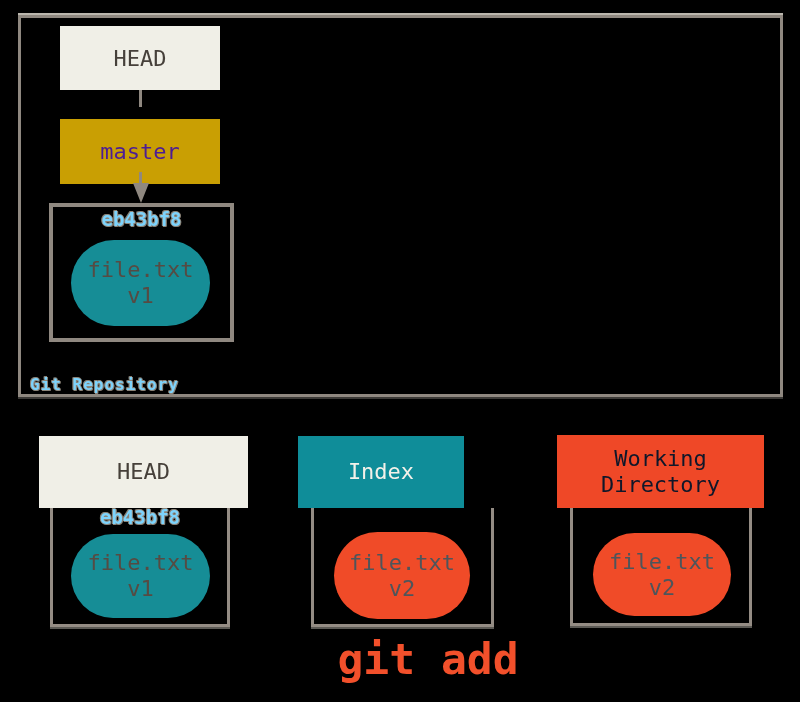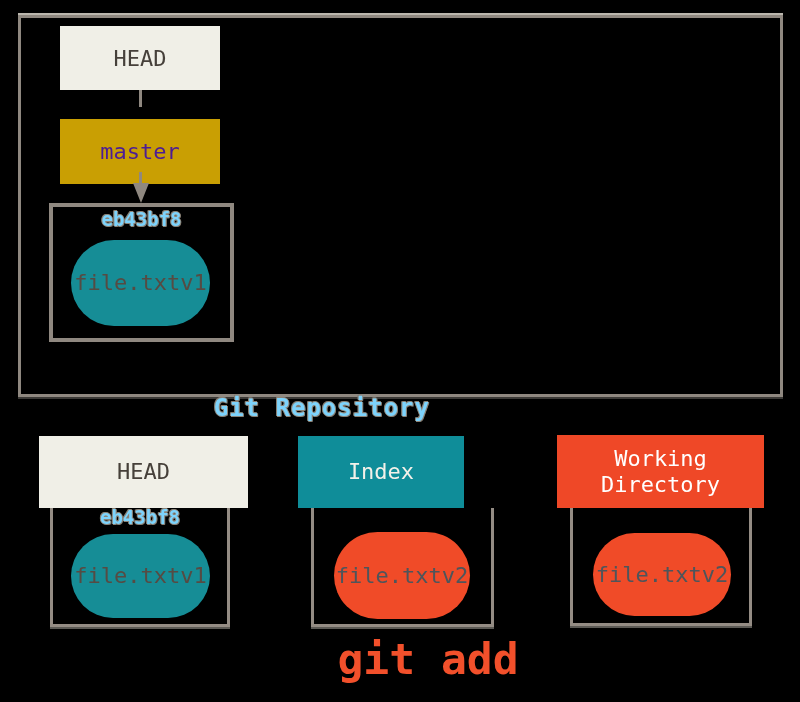--- a/index.html
+++ b/index.html
@@ -18,27 +18,27 @@
   .abs { position: absolute; }
 
   
   #repo-box {
     left: 18px; top: 15px;
     width: 759px; height: 376px;
     border: 3px solid var(--gray, #8F8880);
     box-shadow: 0 -2px 0 rgba(219,214,203,0.85), 0 2px 0 rgba(170,164,154,0.35);
   }
   #repo-label {
-    left: 30px; top: 395px;
+    left: 30px; top: 372px;
     width: 400px; height: 26px;
     line-height: 26px;
-    font-size: 24px;
+    font-size: 16px;
     font-weight: bold;
     letter-spacing: 1px;
-    text-align: right;
+    text-align: left;
   }
   .halo-text {
     color: #7dd3fc;
     text-shadow: -1px 0 0 #8A8378, 1px 0 0 #8A8378, 0 -1px 0 #8A8378, 0 1px 0 #8A8378,
                  -1px -1px 0 #7a746c, 1px 1px 0 #7a746c;
   }
 
   .nodebox {
     display: flex;
     align-items: center;
@@ -81,20 +81,21 @@
     left: 49px; top: 206px;
     width: 185px; height: 26px;
     line-height: 26px;
     font-size: 19px;
     font-weight: bold;
     text-align: center;
   }
   .blob {
     border-radius: 999px;
     display: flex;
+    flex-direction: column;
     align-items: center;
     justify-content: center;
     text-align: center;
     font-size: 22px;
     line-height: 26px;
   }
   .blob.teal { background: var(--teal-blob, #168D96); color: #564B43; }
   .blob.orange { background: var(--orange-blob, #F04B28); color: #4E555B; }
   #blob-commit-top { left: 71px; top: 240px; width: 139px; height: 86px; }
 
@@ -116,21 +117,21 @@
   #index-area-header {
     left: 298px; top: 436px;
     width: 166px; height: 72px;
     background: var(--teal, #0F8D99);
     color: #F3F1E9;
   }
   #workdir-area-header {
     left: 557px; top: 435px;
     width: 207px; height: 73px;
     background: var(--orange, #EF4827);
-    color: #ffffff;
+    color: #0f172a;
     padding: 3px 28px;
     box-sizing: border-box;
   }
   .container-rect {
     border: 3px solid #948C84;
     border-top: none;
     box-shadow: 0 2px 0 rgba(205,199,188,0.45);
   }
   #head-container { left: 50px; top: 508px; width: 174px; height: 116px; }
   #index-container { left: 311px; top: 508px; width: 177px; height: 116px; }

